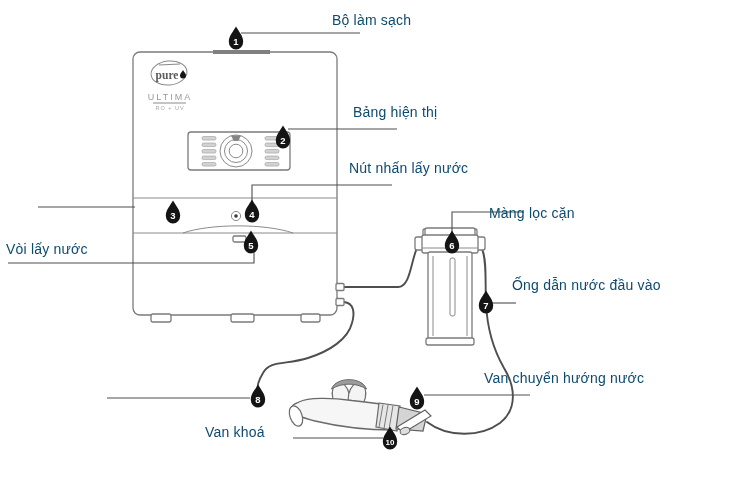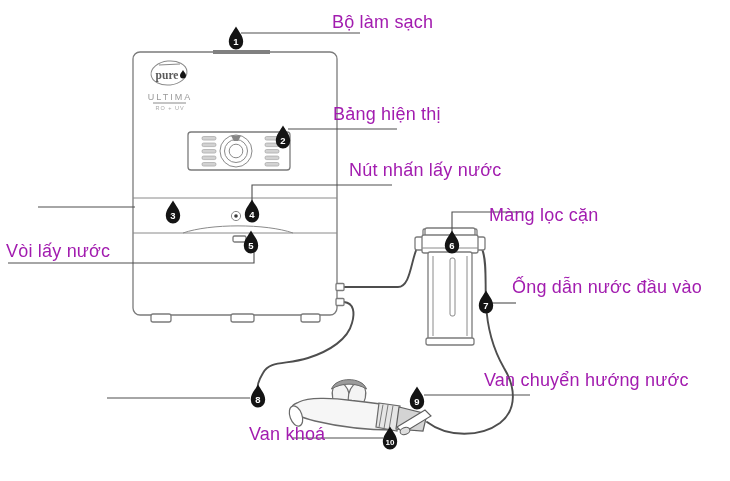--- a/index.html
+++ b/index.html
@@ -1,19 +1,19 @@
 <!DOCTYPE html>
 <html><head>
 <meta charset="utf-8">
 <style>
   html,body{margin:0;padding:0;background:#fff;}
   body{width:730px;height:481px;font-family:"Liberation Sans",sans-serif;}
   .canvas{position:relative;width:730px;height:481px;background:#fff;overflow:hidden;}
   .canvas > svg{position:absolute;left:0;top:0;}
-  .lbl{position:absolute;font-size:18px;line-height:1.05;color:#a21caf;
+  .lbl{position:absolute;font-size:14px;line-height:1.05;color:#0c4a6e;
        letter-spacing:.2px;white-space:nowrap;font-weight:400;}
   .device-stroke{stroke:#7b7b7b;stroke-width:1.3;fill:#fff;}
   .thin{stroke:#8a8a8a;stroke-width:1;fill:none;}
   .tube{stroke:#4e4e4e;stroke-width:1.9;fill:none;stroke-linecap:round;}
   .leader{stroke:#4e4e4e;stroke-width:1.1;fill:none;}
   .drop{fill:#141414;stroke:none;}
   .mnum{fill:#fff;font-size:9.5px;font-weight:bold;text-anchor:middle;
         font-family:"Liberation Sans",sans-serif;}
   .mnum-sm{font-size:8px;}
   .bar{fill:#d2d2d2;stroke:#9a9a9a;stroke-width:.6;}
@@ -176,20 +176,20 @@
         <text class="mnum" y="4">9</text>
       </g>
       <g transform="translate(390,441)">
         <path class="drop" d="M0,-14.5 C2.6,-9.5 7.2,-5.5 7.2,0.8 A7.2,7.6 0 1 1 -7.2,0.8 C-7.2,-5.5 -2.6,-9.5 0,-14.5 Z"></path>
         <text class="mnum mnum-sm" y="3.5">10</text>
       </g>
     </g>
   </svg>
 
   <div class="lbl" style="left:332px;top:13px;">Bộ làm sạch</div>
-  <div class="lbl" style="left:333px;top:105px;">Bảng hiện thị</div>
+  <div class="lbl" style="left:353px;top:105px;">Bảng hiện thị</div>
   <div class="lbl" style="left:6px;top:242px;">Vòi lấy nước</div>
   <div class="lbl" style="left:349px;top:161px;">Nút nhấn lấy nước</div>
   <div class="lbl" style="left:489px;top:206px;">Màng lọc cặn</div>
   <div class="lbl" style="left:512px;top:278px;">Ống dẫn nước đầu vào</div>
   <div class="lbl" style="left:484px;top:371px;">Van chuyển hướng nước</div>
-  <div class="lbl" style="left:205px;top:425px;margin-left:44px;">Van khoá</div>
+  <div class="lbl" style="left:205px;top:425px;">Van khoá</div>
 </div>
 
 </body></html>

